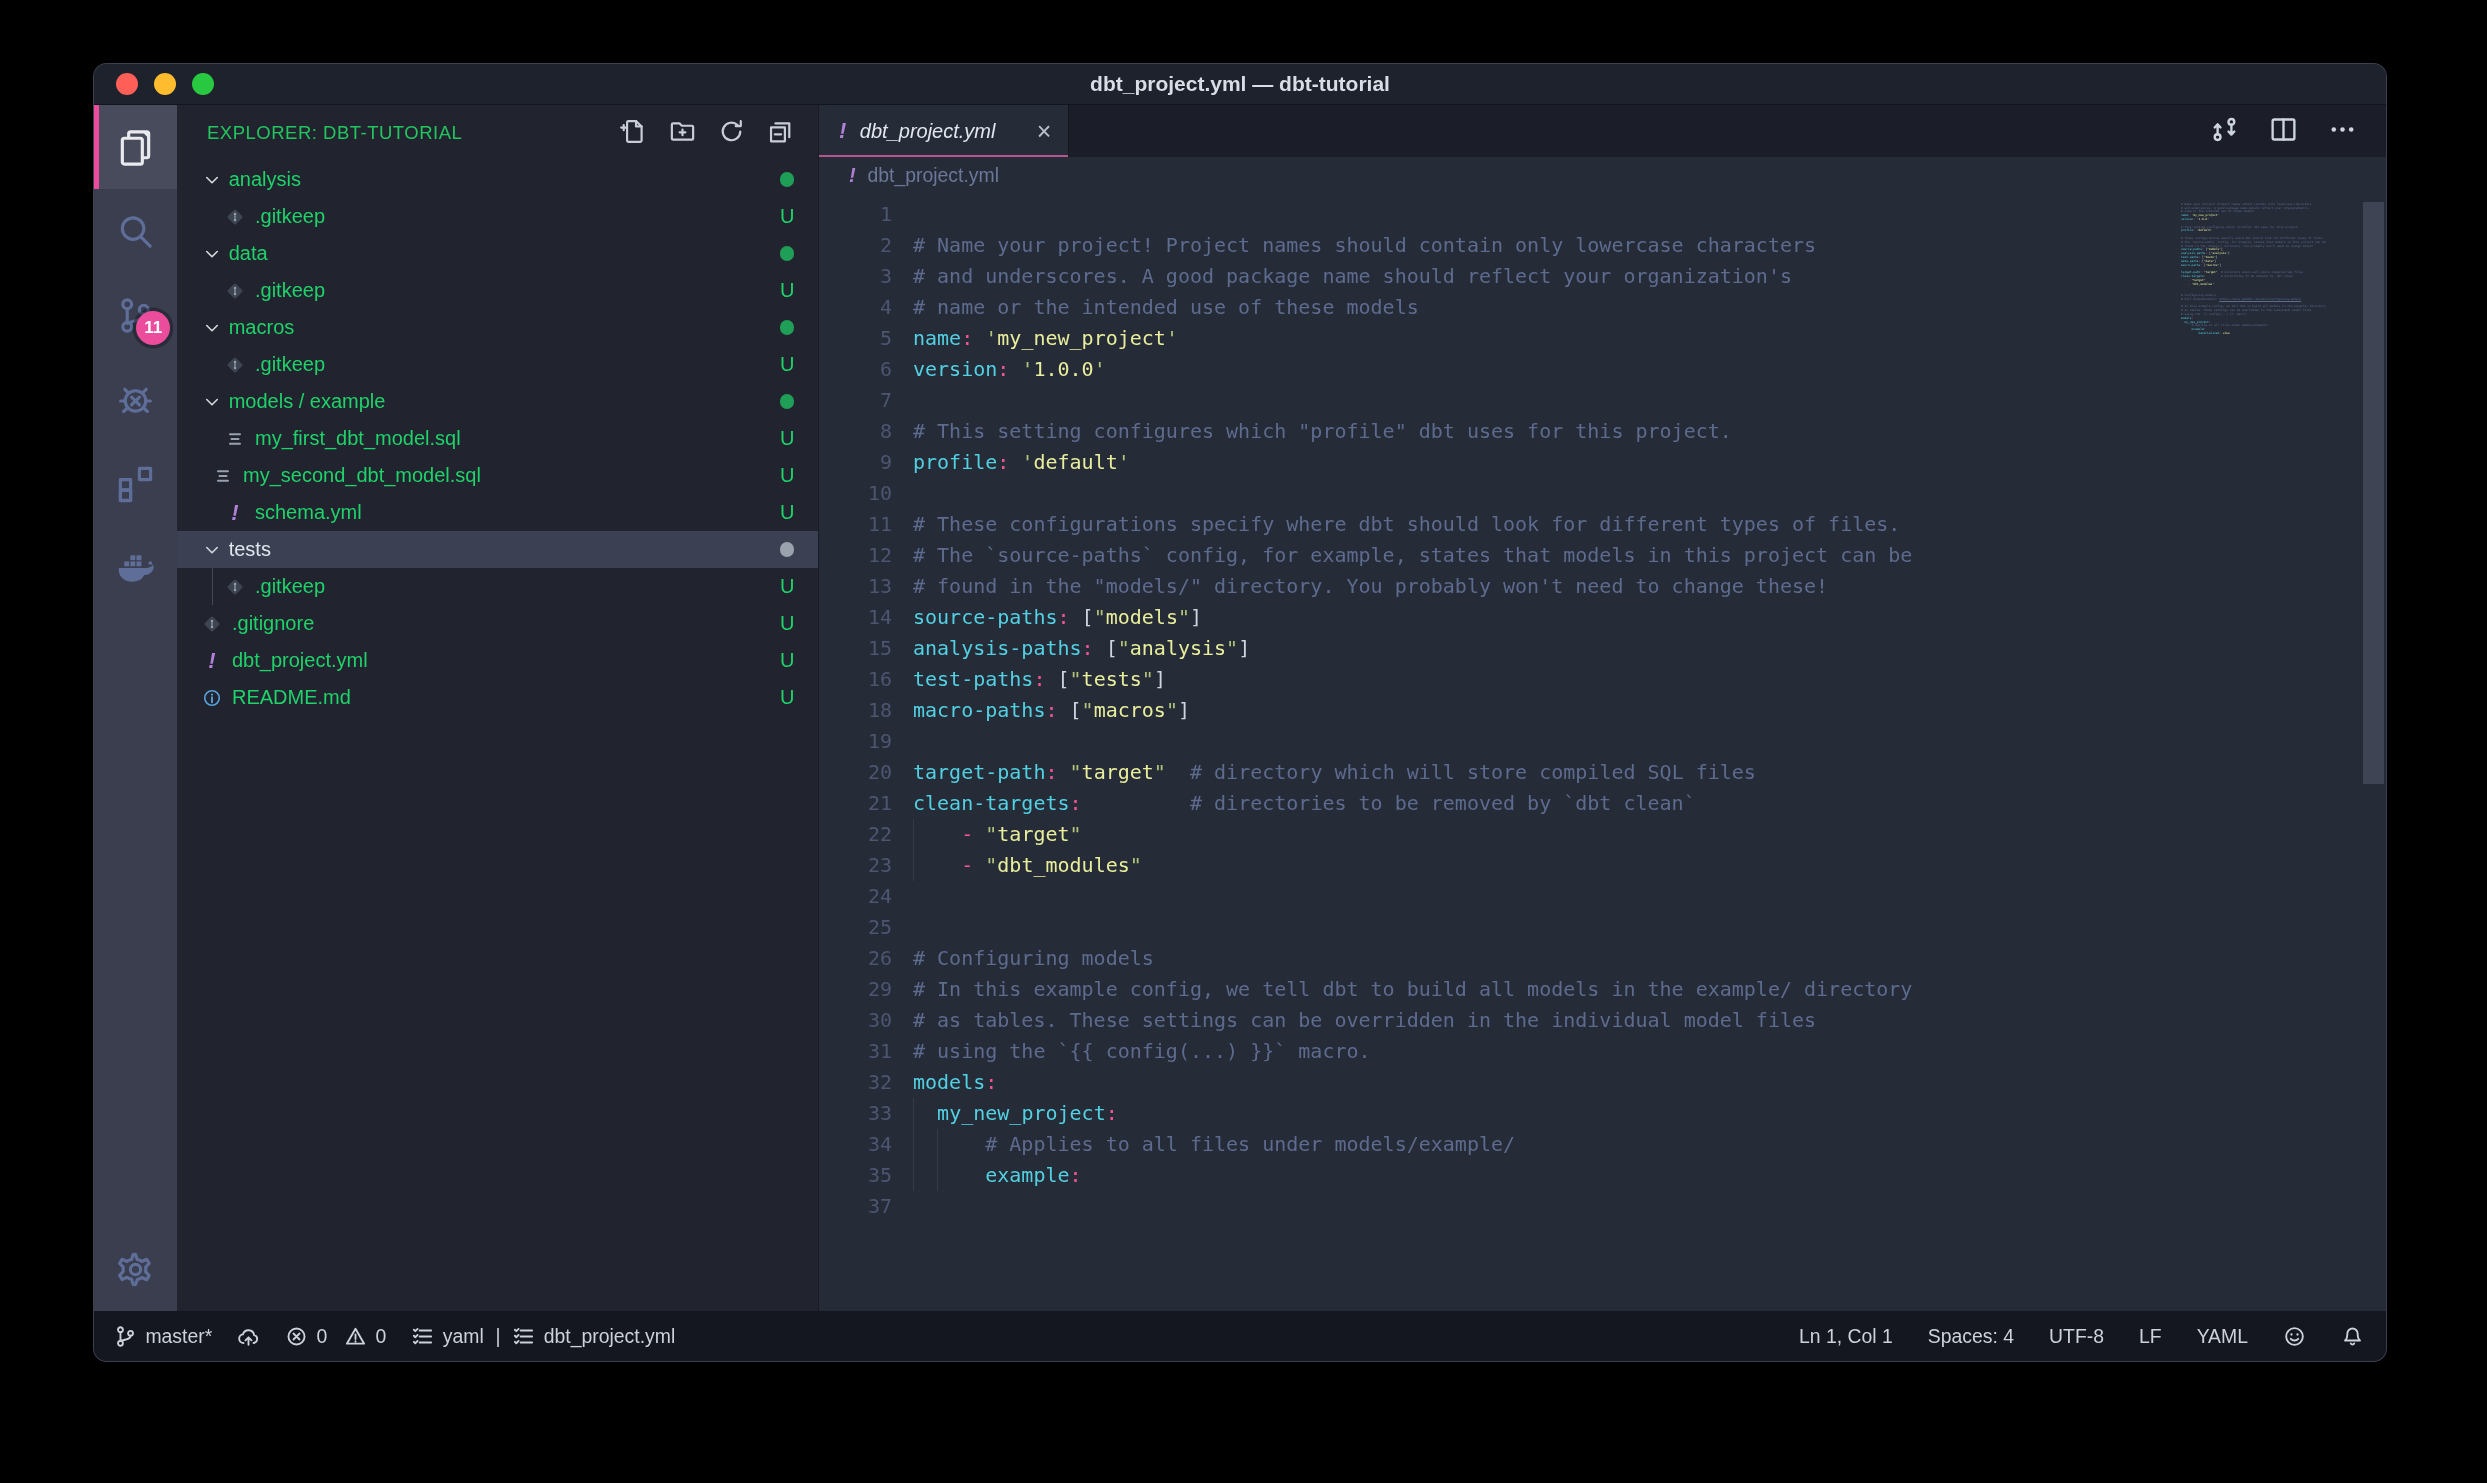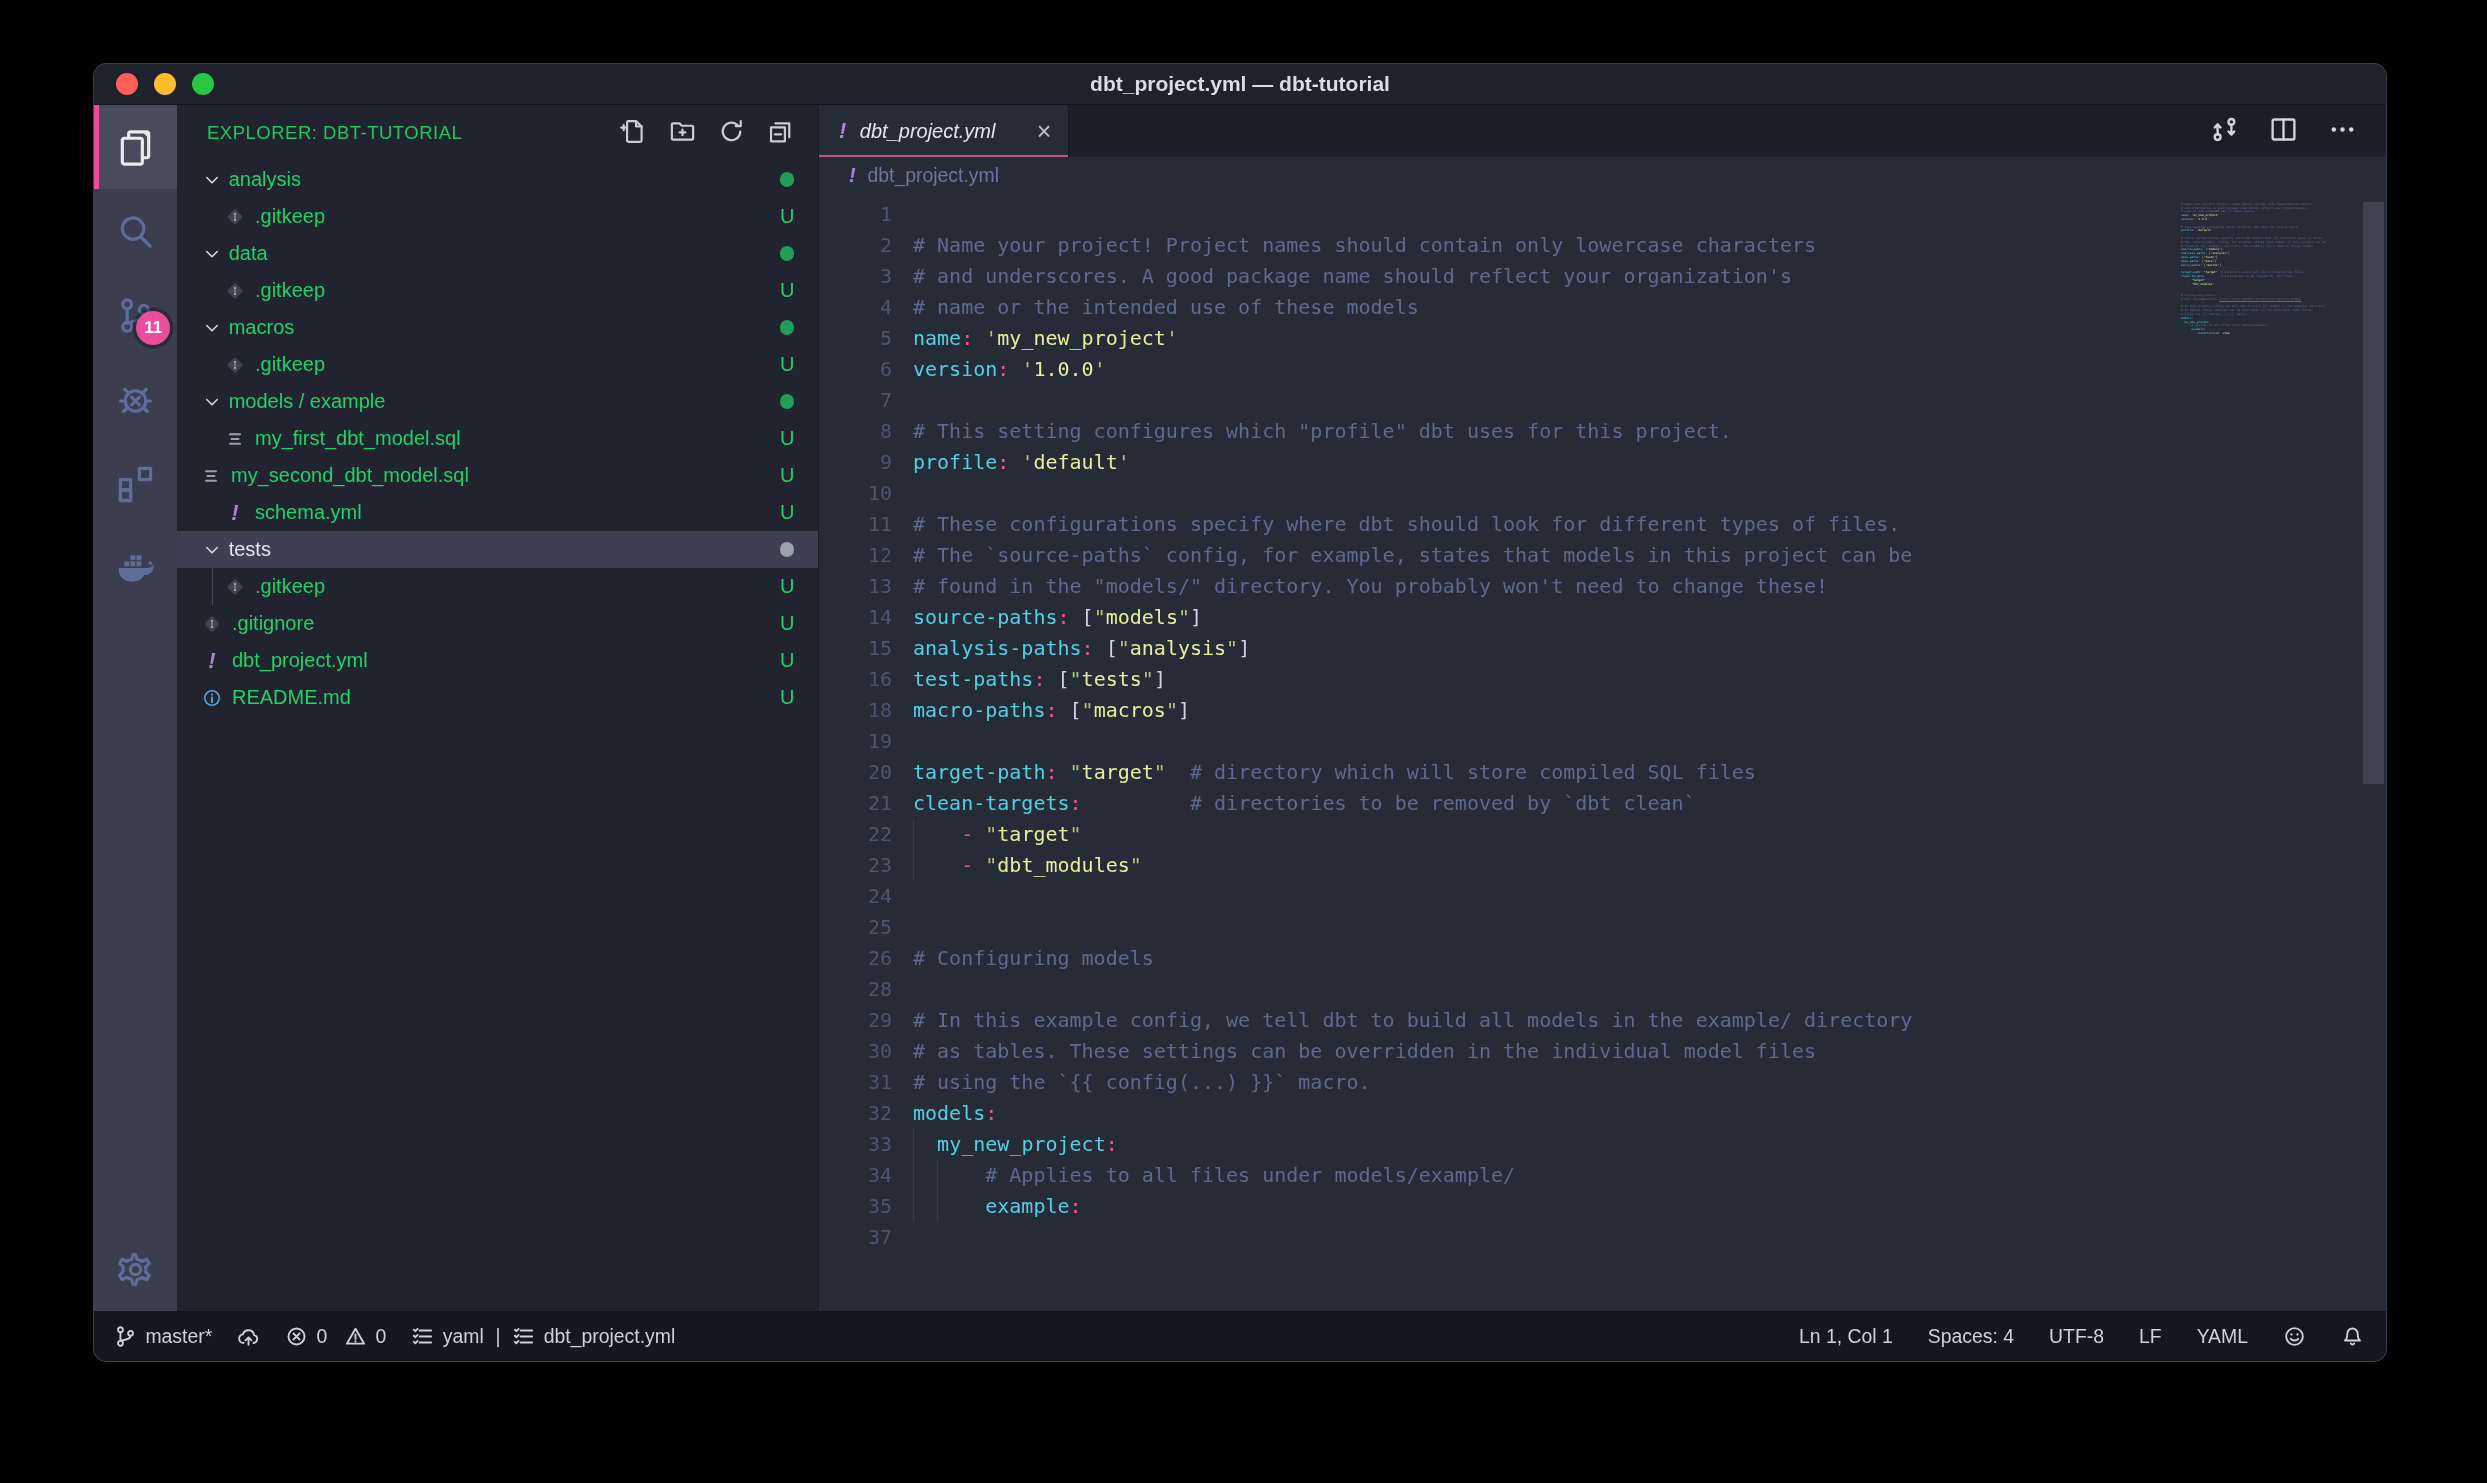--- a/index.html
+++ b/index.html
@@ -271,21 +271,21 @@
           </div>
           <div class="row" style="padding-left: 48px;">
             <span class="ficon">
               <svg viewBox="0 0 16 16" width="20" height="20">
                 <path d="M4 4.2h8M5.2 8h5.6M4 11.8h8" stroke="#99a1b0" stroke-width="1.6" stroke-linecap="round" fill="none"></path>
               </svg>
             </span>
             <span class="label">my_first_dbt_model.sql</span>
             <span class="badge"><span class="u-badge">U</span></span>
           </div>
-          <div class="row" style="padding-left: 24px;">
+          <div class="row" style="padding-left: 36px;">
             <span class="ficon">
               <svg viewBox="0 0 16 16" width="20" height="20">
                 <path d="M4 4.2h8M5.2 8h5.6M4 11.8h8" stroke="#99a1b0" stroke-width="1.6" stroke-linecap="round" fill="none"></path>
               </svg>
             </span>
             <span class="label">my_second_dbt_model.sql</span>
             <span class="badge"><span class="u-badge">U</span></span>
           </div>
           <div class="row" style="padding-left: 48px;">
             <span class="ficon">
@@ -403,21 +403,20 @@
             <div class="cl"><span class="ln">16</span><span class="lc"><span class="k">test-paths</span><span class="p">:</span><span> </span><span class="b">[</span><span class="q">"</span><span class="s">tests</span><span class="q">"</span><span class="b">]</span></span></div>
             <div class="cl"><span class="ln">18</span><span class="lc"><span class="k">macro-paths</span><span class="p">:</span><span> </span><span class="b">[</span><span class="q">"</span><span class="s">macros</span><span class="q">"</span><span class="b">]</span></span></div>
             <div class="cl"><span class="ln">19</span><span class="lc"></span></div>
             <div class="cl"><span class="ln">20</span><span class="lc"><span class="k">target-path</span><span class="p">:</span><span> </span><span class="q">"</span><span class="s">target</span><span class="q">"</span><span>  </span><span class="cm"># directory which will store compiled SQL files</span></span></div>
             <div class="cl"><span class="ln">21</span><span class="lc"><span class="k">clean-targets</span><span class="p">:</span><span>         </span><span class="cm"># directories to be removed by `dbt clean`</span></span></div>
             <div class="cl"><span class="ln">22</span><span class="lc"><span class="guide" style="left: calc(0ch + 21px);"></span><span>    </span><span class="p">-</span><span> </span><span class="q">"</span><span class="s">target</span><span class="q">"</span></span></div>
             <div class="cl"><span class="ln">23</span><span class="lc"><span class="guide" style="left: calc(0ch + 21px);"></span><span>    </span><span class="p">-</span><span> </span><span class="q">"</span><span class="s">dbt_modules</span><span class="q">"</span></span></div>
             <div class="cl"><span class="ln">24</span><span class="lc"></span></div>
             <div class="cl"><span class="ln">25</span><span class="lc"></span></div>
             <div class="cl"><span class="ln">26</span><span class="lc"><span class="cm"># Configuring models</span></span></div>
-            <div class="cl"><span class="ln">28</span><span class="lc"></span></div>
             <div class="cl"><span class="ln">29</span><span class="lc"><span class="cm"># In this example config, we tell dbt to build all models in the example/ directory</span></span></div>
             <div class="cl"><span class="ln">30</span><span class="lc"><span class="cm"># as tables. These settings can be overridden in the individual model files</span></span></div>
             <div class="cl"><span class="ln">31</span><span class="lc"><span class="cm"># using the `{{ config(...) }}` macro.</span></span></div>
             <div class="cl"><span class="ln">32</span><span class="lc"><span class="k">models</span><span class="p">:</span></span></div>
             <div class="cl"><span class="ln">33</span><span class="lc"><span class="guide" style="left: calc(0ch + 21px);"></span><span>  </span><span class="k">my_new_project</span><span class="p">:</span></span></div>
             <div class="cl"><span class="ln">34</span><span class="lc"><span class="guide" style="left: calc(0ch + 21px);"></span><span class="guide" style="left: calc(2ch + 21px);"></span><span>      </span><span class="cm"># Applies to all files under models/example/</span></span></div>
             <div class="cl"><span class="ln">35</span><span class="lc"><span class="guide" style="left: calc(0ch + 21px);"></span><span class="guide" style="left: calc(2ch + 21px);"></span><span>      </span><span class="k">example</span><span class="p">:</span></span></div>
             <div class="cl"><span class="ln">37</span><span class="lc"></span></div>
           </div>
         <div class="minimap">

